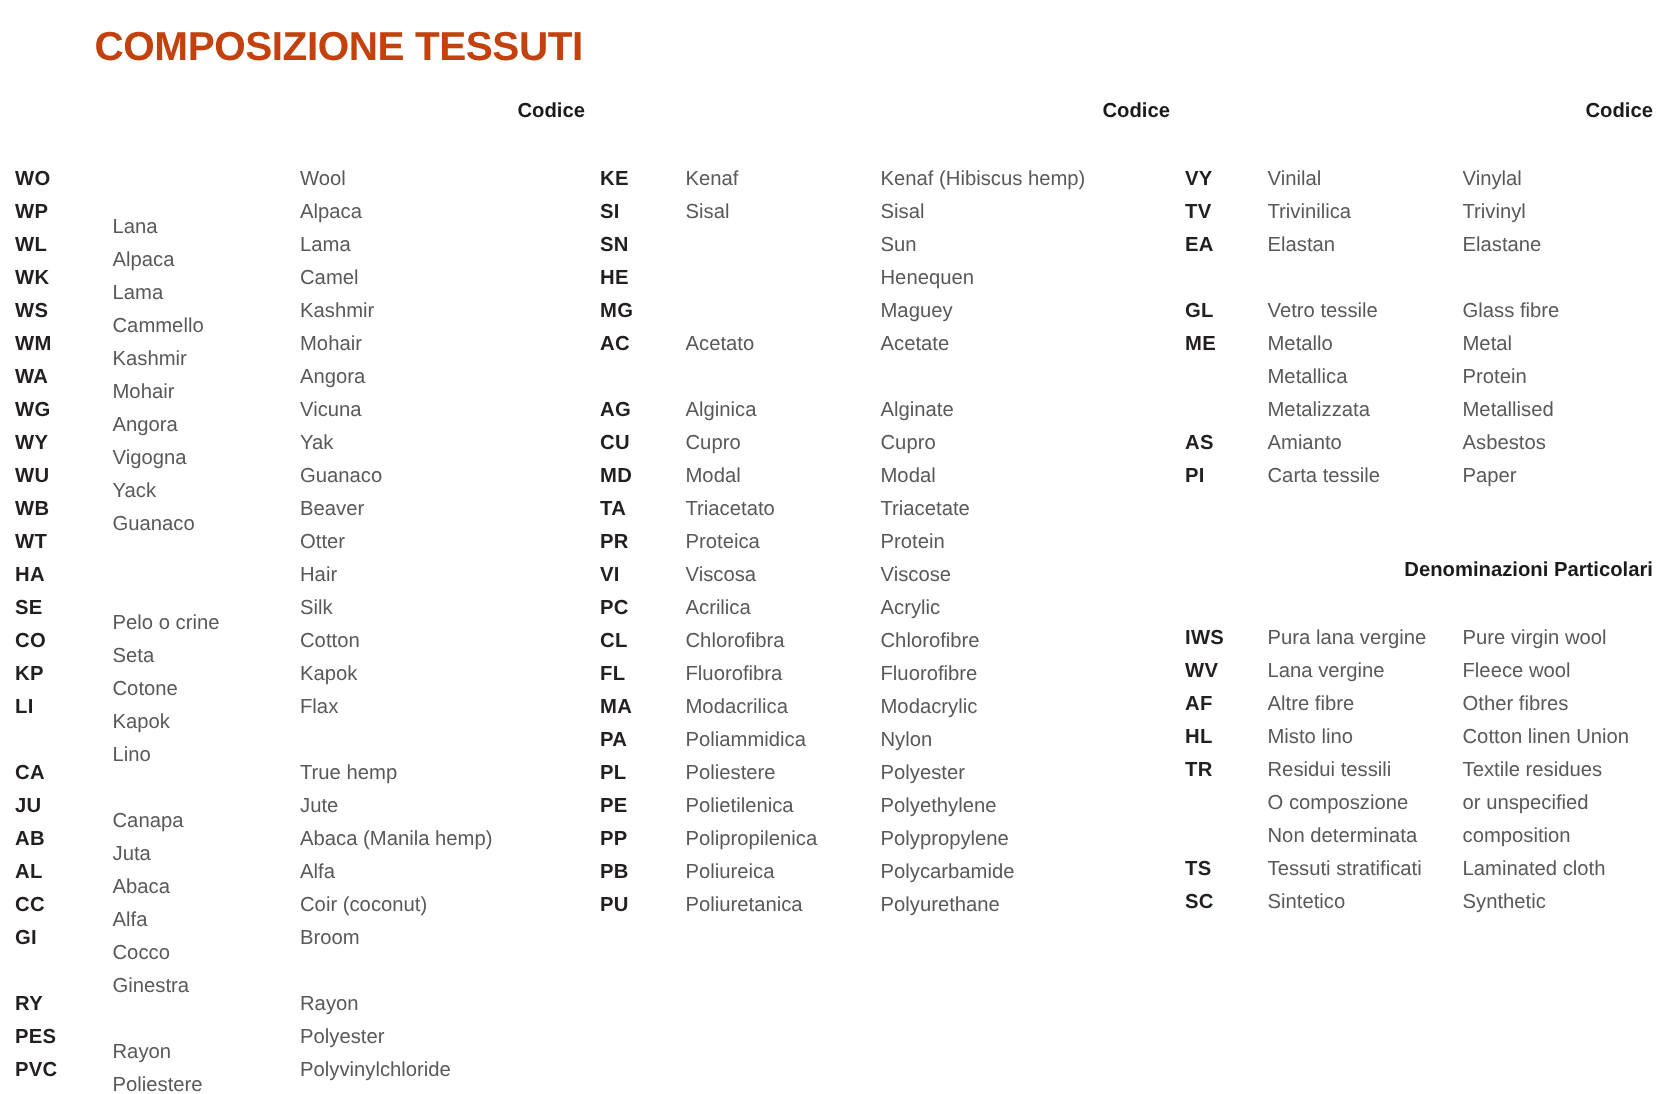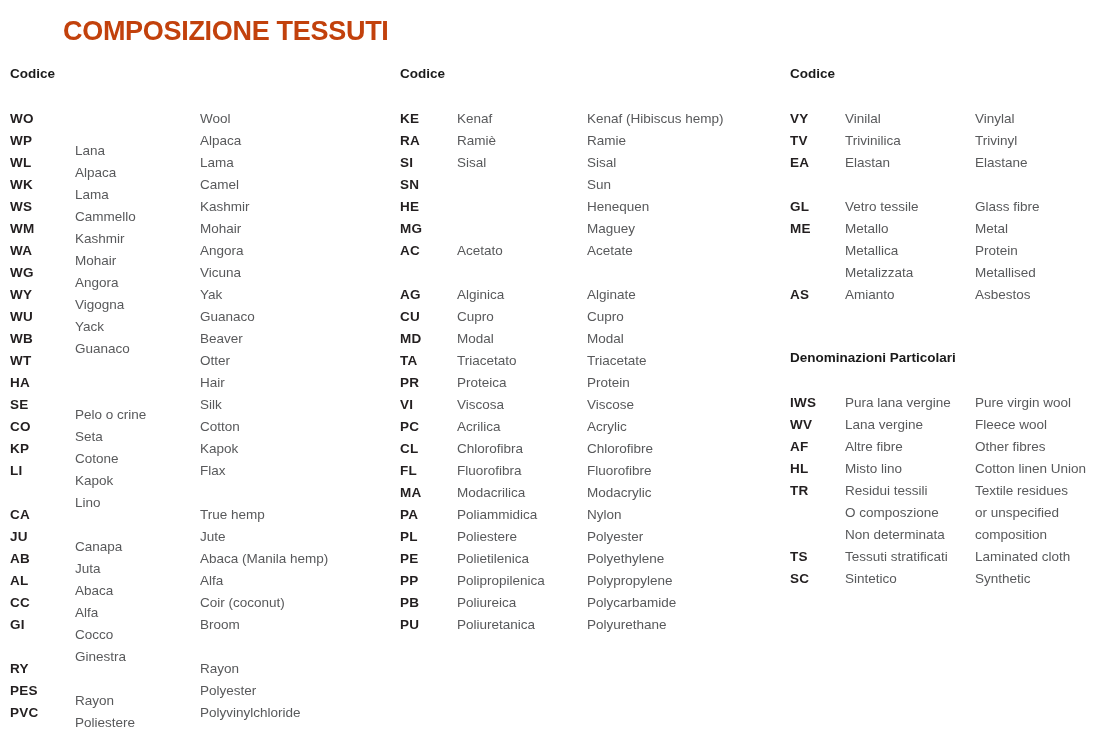--- a/index.html
+++ b/index.html
@@ -37,20 +37,21 @@
   .section + .section { margin-top: 45px; }
 
   .section-header {
     font-size: 13.5px;
     font-weight: 700;
     color: #1a1a1a;
     height: 14px;
     line-height: 14px;
     margin-bottom: 27px;
     white-space: nowrap;
+    text-align: right;
   }
   .group + .group { margin-top: 22px; }
 
   .row {
     display: flex;
     height: 22px;
     line-height: 22px;
     font-size: 13.5px;
     white-space: nowrap;
   }
@@ -221,25 +222,20 @@
   <div class="col col-2">
       <div class="section">
         <div class="section-header">Codice</div>
         <div class="group">
           <div class="row">
             <span class="cell-code">KE</span>
             <span class="cell-it">Kenaf</span>
             <span class="cell-en">Kenaf (Hibiscus hemp)</span>
           </div>
           <div class="row">
-            <span class="cell-code">RA</span>
-            <span class="cell-it">Ramiè</span>
-            <span class="cell-en">Ramie</span>
-          </div>
-          <div class="row">
             <span class="cell-code">SI</span>
             <span class="cell-it">Sisal</span>
             <span class="cell-en">Sisal</span>
           </div>
           <div class="row">
             <span class="cell-code">SN</span>
             <span class="cell-it"></span>
             <span class="cell-en">Sun</span>
           </div>
           <div class="row">
@@ -381,20 +377,25 @@
           <div class="row">
             <span class="cell-code"></span>
             <span class="cell-it">Metalizzata</span>
             <span class="cell-en">Metallised</span>
           </div>
           <div class="row">
             <span class="cell-code">AS</span>
             <span class="cell-it">Amianto</span>
             <span class="cell-en">Asbestos</span>
           </div>
+          <div class="row">
+            <span class="cell-code">PI</span>
+            <span class="cell-it">Carta tessile</span>
+            <span class="cell-en">Paper</span>
+          </div>
         </div>
       </div>
       <div class="section">
         <div class="section-header">Denominazioni Particolari</div>
         <div class="group">
           <div class="row">
             <span class="cell-code">IWS</span>
             <span class="cell-it">Pura lana vergine</span>
             <span class="cell-en">Pure virgin wool</span>
           </div>

